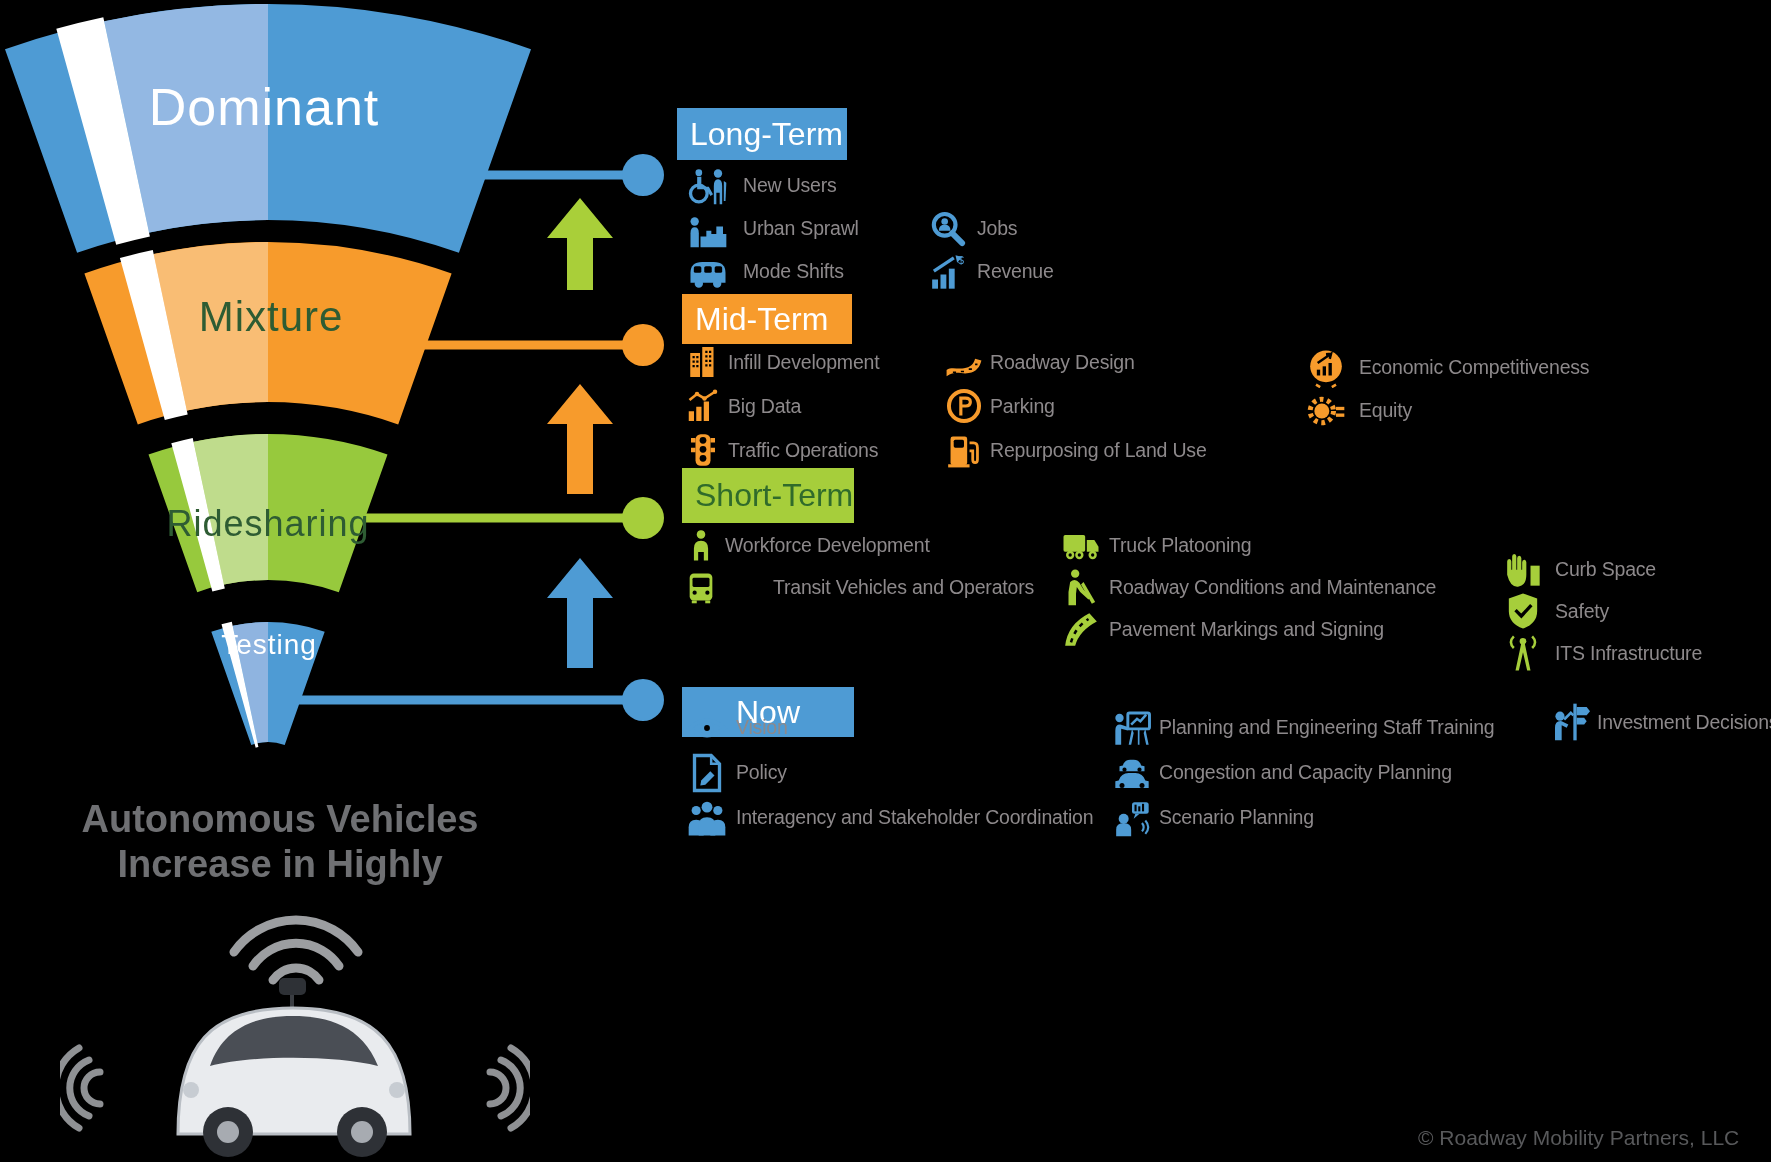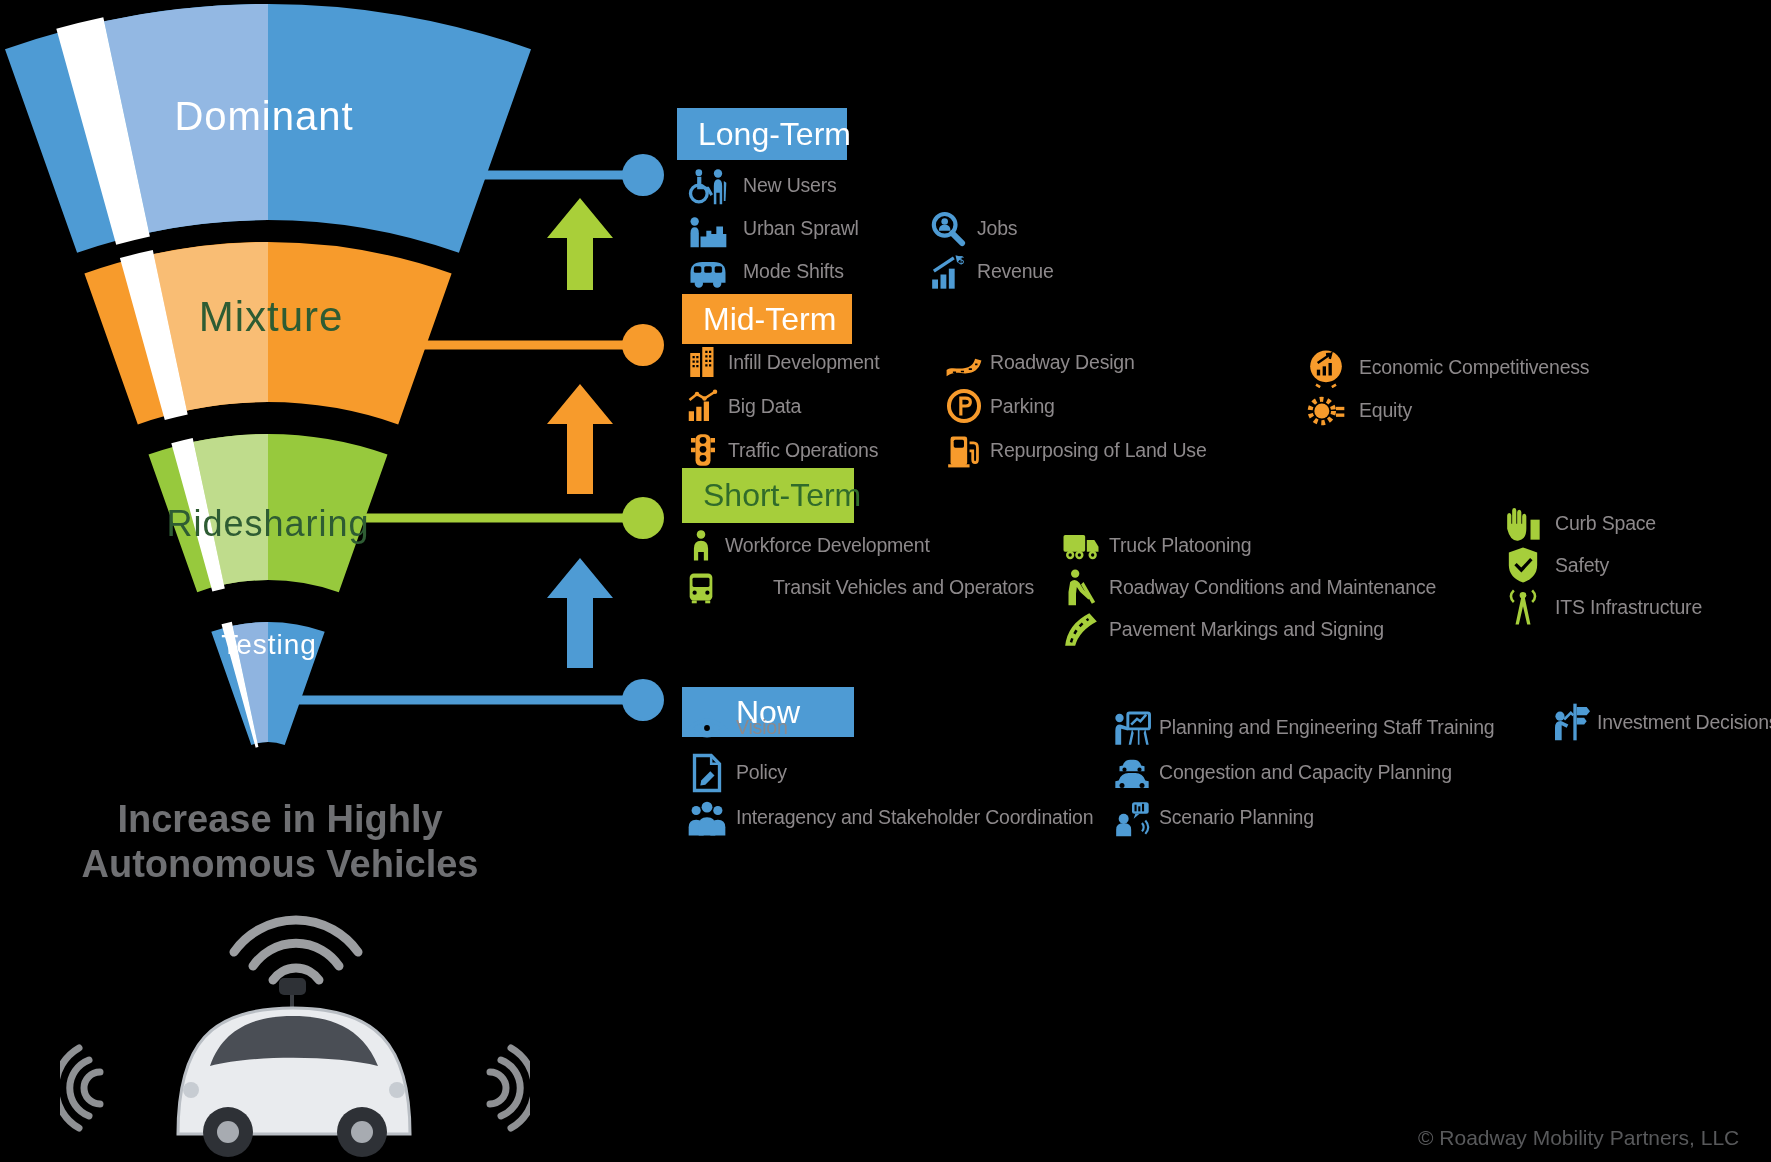--- a/index.html
+++ b/index.html
@@ -1,21 +1,21 @@
 <!DOCTYPE html>
 <html><head>
 <meta charset="utf-8">
 <style>
   html,body{margin:0;padding:0;background:#000;}
   #stage{position:relative;width:1771px;height:1162px;background:#000;overflow:hidden;
          font-family:"Liberation Sans", sans-serif;}
   #funnel{position:absolute;left:0;top:0;}
   .funnel-label{position:absolute;transform:translate(-50%,-50%);white-space:nowrap;
          font-weight:400;letter-spacing:1px;}
-  .group-header{position:absolute;display:flex;align-items:center;padding-left:21px;
+  .group-header{position:absolute;display:flex;align-items:center;padding-left:13px;
          font-size:32px;font-weight:400;white-space:nowrap;box-sizing:border-box;}
   .group-header.centered{justify-content:center;padding-left:0;margin-top:32px;}
   .col{position:absolute;}
   .item{display:flex;align-items:center;}
   .item .icon{display:inline-flex;justify-content:center;align-items:center;flex:none;}
   .item .icon svg{display:block;}
   .item .label{margin-left:7px;font-size:19.5px;letter-spacing:-0.2px;white-space:nowrap;}
   #title{position:absolute;left:40px;top:797px;width:480px;text-align:center;
          font-weight:700;font-size:38px;line-height:45px;}
   #copyright{position:absolute;left:1418px;top:1126px;font-size:21px;}
@@ -44,21 +44,21 @@
       <path d="M221.5 624.3 A174 174 0 0 1 231.8 621.8 L258.4 747.0 A46 46 0 0 0 255.7 747.7 Z" fill="#FFFFFF"></path>
       <polygon points="580,198 613,238 593,238 593,290 567,290 567,238 547,238" fill="#A9CF39"></polygon>
       <polygon points="580,384 613,424 593,424 593,494 567,494 567,424 547,424" fill="#F79B2C"></polygon>
       <polygon points="580,558 613,598 593,598 593,668 567,668 567,598 547,598" fill="#4E9BD4"></polygon>
       <circle cx="643" cy="175" r="21" fill="#4E9BD4"></circle>
       <circle cx="643" cy="345" r="21" fill="#F79B2C"></circle>
       <circle cx="643" cy="518" r="21" fill="#A6CE3B"></circle>
       <circle cx="643" cy="700" r="21" fill="#4E9BD4"></circle>
     </svg>
   <div id="funnel-labels">
-      <div class="funnel-label" style="left: 264px; top: 116px; font-size: 40px; color: rgb(255, 255, 255);">Dominant</div>
+      <div class="funnel-label" style="left: 264px; top: 107px; font-size: 52px; color: rgb(255, 255, 255);">Dominant</div>
       <div class="funnel-label" style="left: 271px; top: 317px; font-size: 42px; color: rgb(46, 92, 51);">Mixture</div>
       <div class="funnel-label" style="left: 268px; top: 524px; font-size: 36px; color: rgb(46, 92, 51);">Ridesharing</div>
       <div class="funnel-label" style="left: 269px; top: 645px; font-size: 28px; color: rgb(255, 255, 255);">Testing</div>
     </div>
   <div id="groups">
       <div class="group-header" style="left: 677px; top: 108px; width: 170px; height: 52px; background: rgb(78, 155, 212); color: rgb(255, 255, 255);">Long-Term</div>
       <div class="col" style="left: 680px; top: 164px;">
         <div class="item" style="height: 43px;">
           <div class="icon" style="width: 56px; color: rgb(78, 155, 212);">
             <svg width="44" height="40" viewBox="0 0 48 48" fill="currentColor" preserveAspectRatio="xMidYMid meet">
@@ -288,21 +288,21 @@
         <div class="item" style="height: 42px;">
           <div class="icon" style="width: 42px; color: rgb(166, 206, 59);">
             <svg width="42" height="40" viewBox="0 0 48 48" fill="currentColor" preserveAspectRatio="xMidYMid meet">
               <path d="M5 44 Q8 18 34 5 L43 15 Q22 26 17 44 Z"></path>
               <path d="M12 40 Q17 22 33 12" fill="none" stroke="#000" stroke-width="3" stroke-dasharray="5 6"></path>
             </svg>
           </div>
           <div class="label" style="color: rgb(141, 137, 139);">Pavement Markings and Signing</div>
         </div>
       </div>
-      <div class="col" style="left: 1498px; top: 502px;">
+      <div class="col" style="left: 1498px; top: 548px;">
         <div class="item" style="height: 42px;">
           <div class="icon" style="width: 50px; color: rgb(166, 206, 59);">
             <svg width="44" height="40" viewBox="0 0 48 48" fill="currentColor" preserveAspectRatio="xMidYMid meet">
               <path d="M5 31 V15 q0 -3 2.5 -3 t2.5 3 v10 h1 V9 q0 -3 2.5 -3 t2.5 3 v16 h1 V11 q0 -3 2.5 -3 t2.5 3 v14 h1 v-9 q0 -3 2.5 -3 t2.5 3 v15 q0 12 -9 14 q-10 2 -14 -14 Z"></path>
               <rect x="33" y="20" width="11" height="24"></rect>
             </svg>
           </div>
           <div class="label" style="color: rgb(141, 137, 139);">Curb Space</div>
         </div>
         <div class="item" style="height: 42px;">
@@ -414,22 +414,22 @@
               <path d="M6 46 V31 q0 -9 8 -8 l8 4 -2 4 -6 -3 v18 Z"></path>
               <path d="M17 21 l8 -8 3 3" fill="none" stroke="currentColor" stroke-width="3"></path>
             </svg>
           </div>
           <div class="label" style="color: rgb(141, 137, 139);">Investment Decisions</div>
         </div>
       </div>
     </div>
 
   <div id="title" style="color: rgb(111, 112, 115);">
+    <div>Autonomous Vehicles</div>
     <div>Increase in Highly</div>
-    <div>Autonomous Vehicles</div>
   </div>
 
   <svg id="car-art" width="470" height="250" viewBox="0 0 470 250">
     <g stroke="#9C9EA1" stroke-width="9" fill="none" stroke-linecap="round">
       <path d="M213 72 A28 28 0 0 1 259 72"></path>
       <path d="M193 58 A52 52 0 0 1 279 58"></path>
       <path d="M174 44 A76 76 0 0 1 298 44"></path>
     </g>
     <g stroke="#8F9194" stroke-width="7" fill="none" stroke-linecap="round">
       <path d="M40 196 A14 14 0 0 1 40 164"></path>

